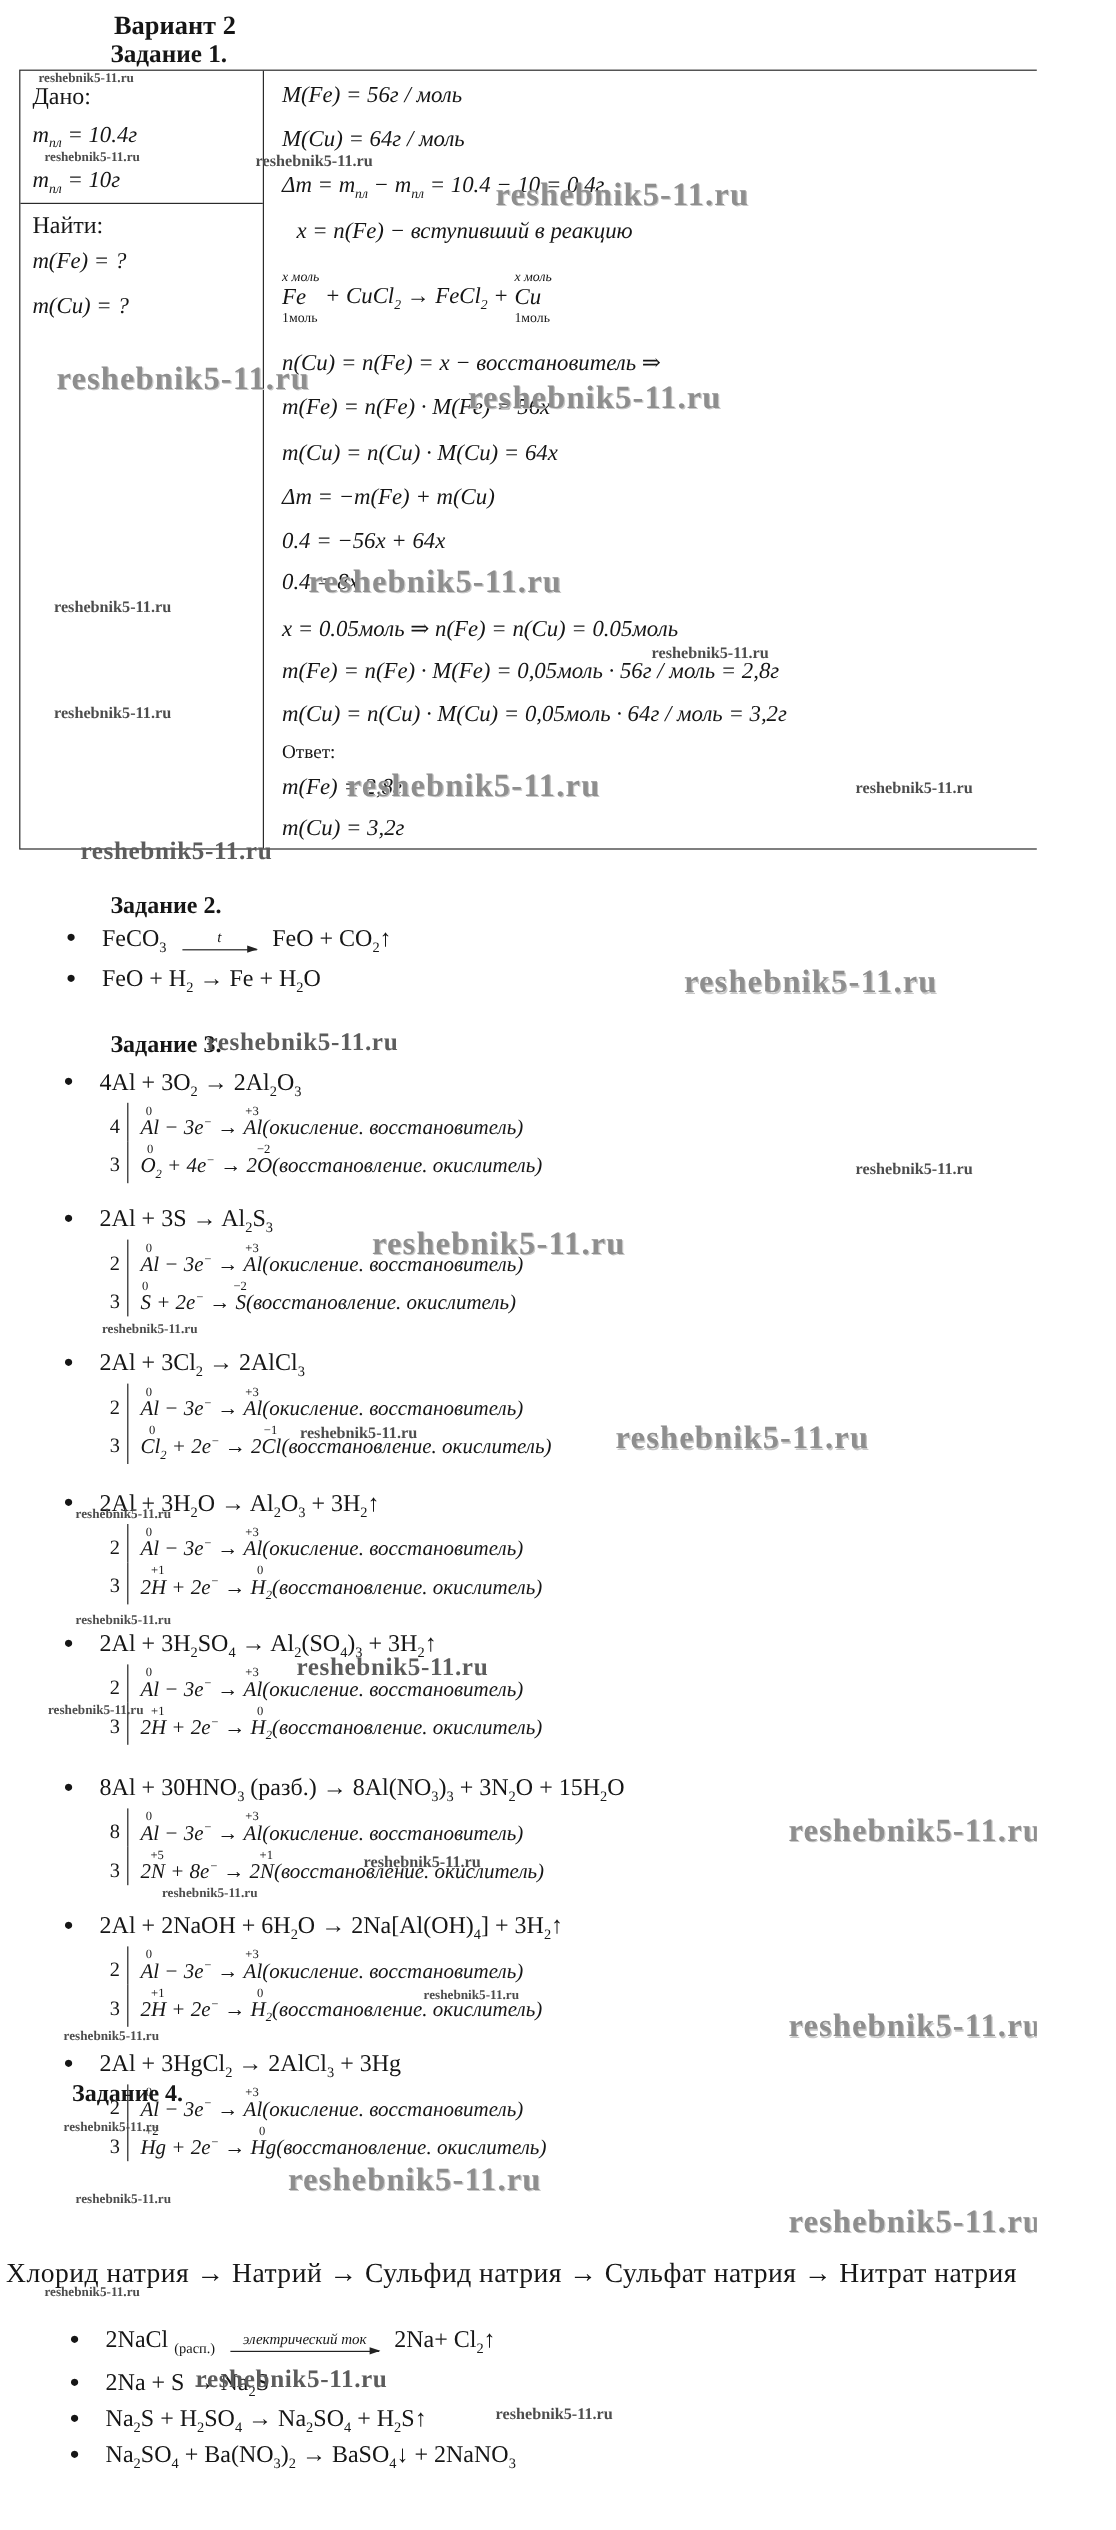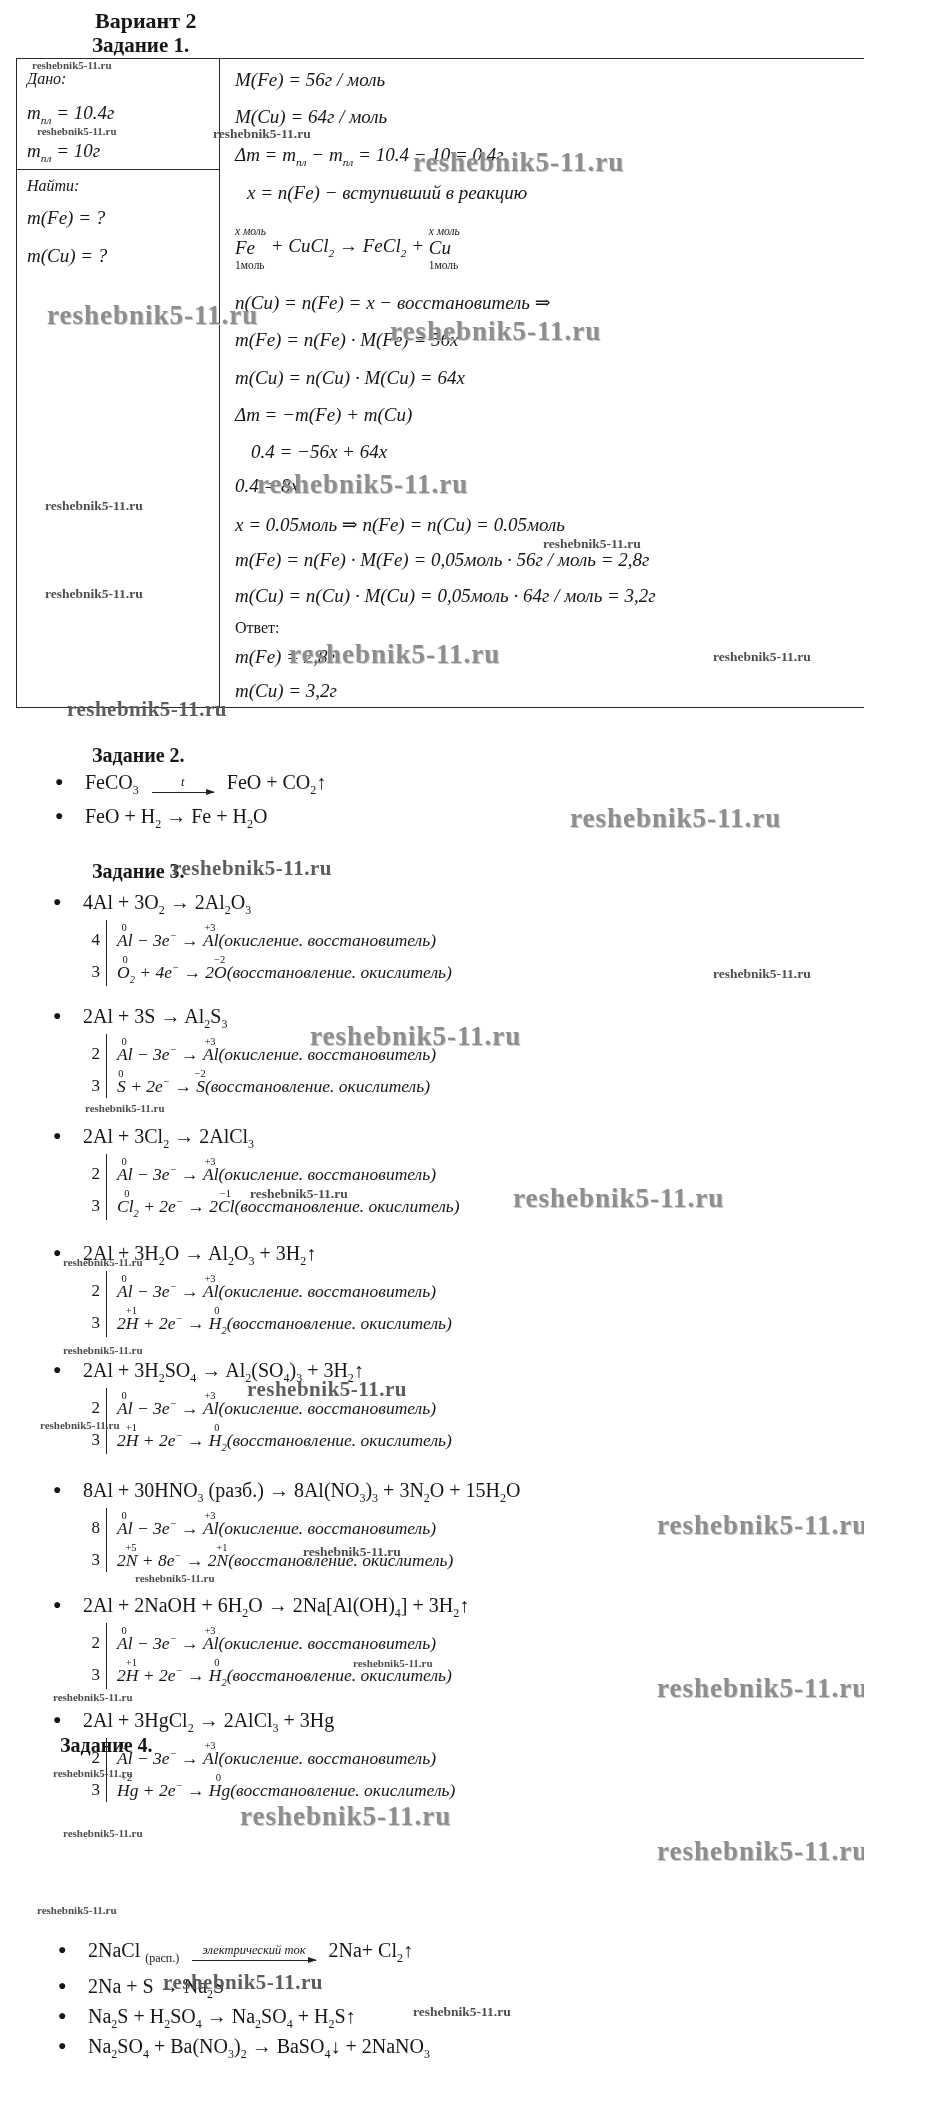--- a/index.html
+++ b/index.html
@@ -5,21 +5,21 @@
   html,body{margin:0;padding:0;background:#fff;}
   .page{position:relative;width:864px;height:2108px;background:#ffffff;overflow:hidden;
         font-family:"Liberation Serif","DejaVu Serif",serif;color:#161616;}
   .h1{position:absolute;font-size:22px;font-weight:bold;white-space:nowrap;}
   .h2{position:absolute;font-size:20px;font-weight:bold;white-space:nowrap;}
   
   .box{position:absolute;left:16px;top:58px;width:890px;height:648px;border:1.6px solid #2b2b2b;}
   .vdiv{position:absolute;left:202px;top:0;bottom:0;border-left:1.6px solid #2b2b2b;}
   .hdiv{position:absolute;left:0;top:110px;width:202px;border-top:1.6px solid #2b2b2b;}
   .lc{position:absolute;left:10px;white-space:nowrap;}
-  .lbl{font-size:16px;font-style:italic;}
+  .lbl{font-size:20px;}
   .it{font-size:19px;font-style:italic;}
   .sol{position:absolute;left:218px;font-size:19px;font-style:italic;white-space:nowrap;}
   .sol.upright{font-style:normal;font-size:16px;}
   sub{font-size:0.6em;}
   sup{font-size:0.6em;}
   
   .ov{position:relative;display:inline-block;}
   .ovt2{position:absolute;left:45%;transform:translateX(-50%);top:-0.68em;font-size:10.5px;
         font-style:normal;line-height:1;white-space:nowrap;}
   
@@ -76,34 +76,35 @@
             <span class="b3">1моль</span>
           </span> + CuCl<sub>2</sub> → FeCl<sub>2</sub> +  <span class="ov3">
             <span class="t3">х моль</span>
             <span>Cu</span>
             <span class="b3">1моль</span>
           </span></div>
         <div class="sol" style="top: 232px;">n(Cu) = n(Fe) = x −  восстановитель  ⇒</div>
         <div class="sol" style="top: 270px;">m(Fe) = n(Fe) · M(Fe) = 56x</div>
         <div class="sol" style="top: 308px;">m(Cu) = n(Cu) · M(Cu) = 64x</div>
         <div class="sol" style="top: 345px;">Δm = −m(Fe) + m(Cu)</div>
-        <div class="sol" style="top: 382px; margin-left: 16px;">0.4 = −56x + 64x</div>
+        <div class="sol" style="top: 382px;">0.4 = −56x + 64x</div>
         <div class="sol" style="top: 416px;">0.4 = 8x</div>
         <div class="sol" style="top: 454px;">x = 0.05моль ⇒ n(Fe) = n(Cu) = 0.05моль</div>
         <div class="sol" style="top: 490px;">m(Fe) = n(Fe) · M(Fe) = 0,05моль · 56г / моль = 2,8г</div>
         <div class="sol" style="top: 526px;">m(Cu) = n(Cu) · M(Cu) = 0,05моль · 64г / моль = 3,2г</div>
         <div class="sol upright" style="top: 560px;">Ответ:</div>
         <div class="sol" style="top: 587px;">m(Fe) = 2,8г</div>
         <div class="sol" style="top: 621px;">m(Cu) = 3,2г</div>
       </div>
   </div>
 
   <div class="h2" style="left:92px;top:744px">Задание 2.</div>
   <div class="h2" style="left:92px;top:860px">Задание 3.</div>
   <div class="h2" style="left:60px;top:1734px">Задание 4.</div>
+  <div class="chain" style="left:5px;top:1882px">Хлорид натрия → Натрий → Сульфид натрия → Сульфат натрия → Нитрат натрия</div>
 
 <div class="eqitem" style="top: 771px; left: 85px;"><span class="bullet">●</span>FeCO<sub>3</sub> <span class="larrow">
         <span class="larrow-label">t</span>
         <span class="larrow-line"></span>
       </span> FeO + CO<sub>2</sub>↑</div>
     <div class="eqitem" style="top: 805px; left: 85px;"><span class="bullet">●</span>FeO + H<sub>2</sub> → Fe + H<sub>2</sub>O</div>
     <div class="eqitem" style="top: 1939px; left: 88px;"><span class="bullet">●</span>2NaCl <sub>(расп.)</sub> <span class="larrow">
         <span class="larrow-label">электрический ток</span>
         <span class="larrow-line"></span>
       </span> 2Na+ Cl<sub>2</sub>↑</div>

